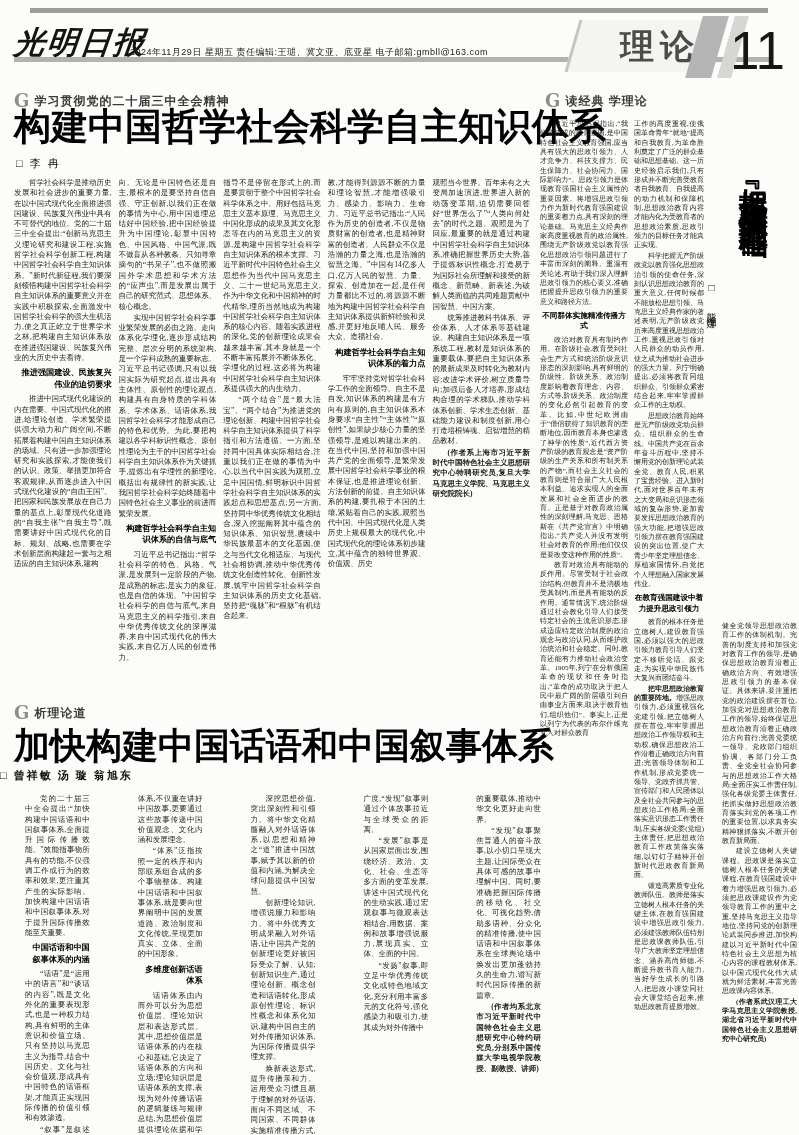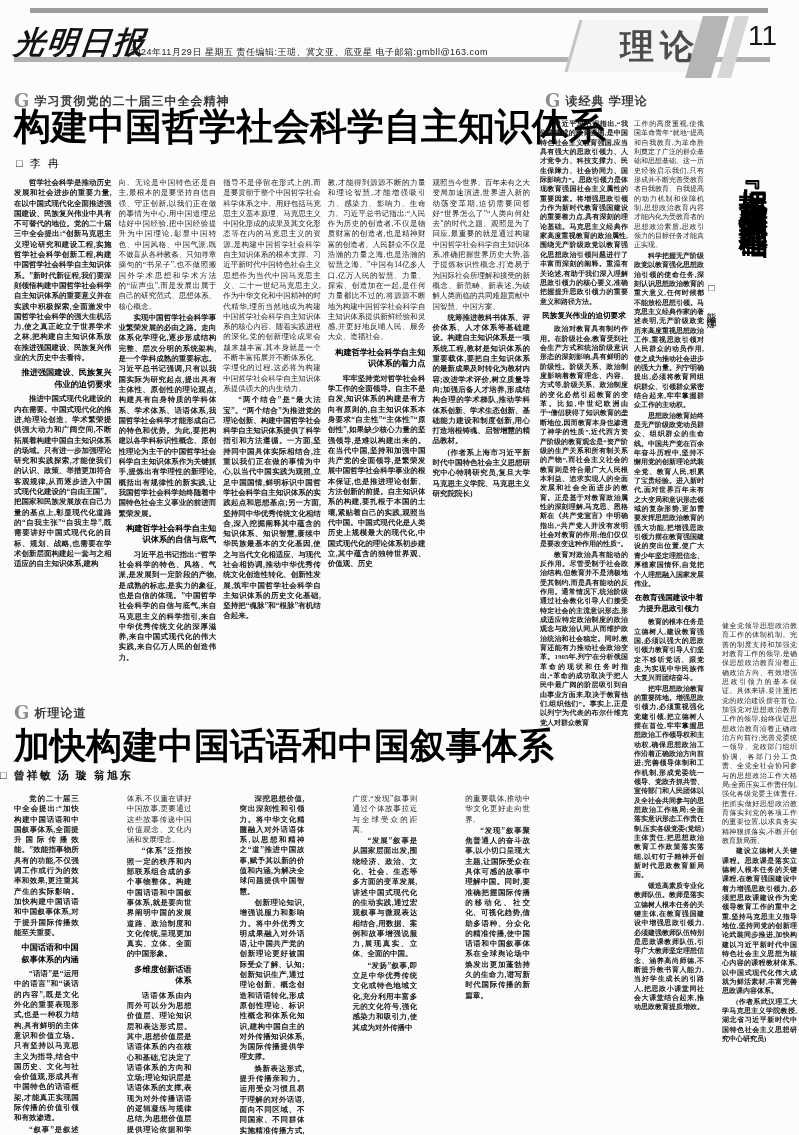--- a/index.html
+++ b/index.html
@@ -10,36 +10,36 @@
   .logo{position:absolute;left:14px;top:22px;font-family:"DejaVu Serif","Liberation Serif",serif;
         font-weight:bold;font-style:italic;font-size:31px;color:#141414;transform:skewX(-6deg);letter-spacing:2px;}
   .dateline{position:absolute;left:130px;top:46px;font-size:9px;color:#222;letter-spacing:.5px;white-space:nowrap;}
   .headband{position:absolute;left:14px;top:57px;width:756px;height:5px;background:#b2b2b2;}
   .tabwhite{position:absolute;left:572px;top:20px;width:124px;height:52px;background:#f4f4f2;
             transform:skewX(-16deg);border-left:3px solid #c4c4c4;}
   .stripe1{position:absolute;left:694px;top:16px;width:26px;height:62px;background:#b5b5b5;transform:skewX(-16deg);}
   .stripe2{position:absolute;left:726px;top:16px;width:14px;height:62px;background:#d6d6d4;transform:skewX(-16deg);}
   .section-name{position:absolute;left:592px;top:24px;font-size:34px;font-weight:900;color:#4c4c4c;
             letter-spacing:6px;font-family:"Liberation Serif",serif;margin-left:28px;}
-  .pagenum{position:absolute;left:748px;top:20px;font-size:28px;color:#161616;font-family:"Liberation Sans",sans-serif;}
+  .pagenum{position:absolute;left:730px;top:20px;font-size:53px;color:#161616;font-family:"Liberation Sans",sans-serif;}
   
   .kicker{position:absolute;font-size:12px;font-weight:bold;color:#3a3a3a;letter-spacing:1px;white-space:nowrap;}
   .gico{display:inline-block;font-size:18px;color:#8d8d8d;font-weight:bold;
         font-family:"DejaVu Serif",serif;margin-right:4px;vertical-align:-2px;}
   .bigtitle{position:absolute;font-family:"Liberation Serif","DejaVu Serif",serif;font-weight:900;color:#000;
         text-align:justify;text-align-last:justify;white-space:nowrap;display:flex;justify-content:space-between;}
   .t1{left:14px;top:102px;width:516px;font-size:37px;}
   .t2{left:14px;top:722px;width:496px;font-size:36px;}
   .author{position:absolute;font-size:11px;color:#111;letter-spacing:2px;}
   
   .cols{position:absolute;display:flex;gap:7px;}
   .col{overflow:hidden;text-align:justify;font-family:"Liberation Serif","DejaVu Serif",serif;}
   .a12 .col{width:98px;font-size:7.5px;line-height:10.3px;}
   .para{margin:0 0 1px 0;}
-  .para.ind{text-indent:2em;font-weight:bold;}
+  .para.ind{text-indent:2em;}
   .subhead{font-weight:bold;text-align:center;color:#000;margin:4px 0;line-height:11.5px;}
   .a12 .subhead{font-size:8.2px;text-align:right;}
   .note{font-weight:bold;}
   .a3col{position:absolute;overflow:hidden;text-align:justify;
          font-family:"Liberation Serif","DejaVu Serif",serif;font-size:7px;line-height:9.35px;}
   .a3col .subhead{font-size:7.6px;line-height:10.5px;}
   
   .vtitle{position:absolute;left:734px;top:166px;height:452px;writing-mode:vertical-rl;
           font-family:"Liberation Serif","DejaVu Serif",serif;font-weight:900;font-size:29px;color:#000;letter-spacing:3px;}
   .vauthor{position:absolute;left:704px;top:282px;height:120px;writing-mode:vertical-rl;
@@ -91,21 +91,21 @@
         <div class="para ind">统筹推进教科书体系、评价体系、人才体系等基础建设。构建自主知识体系是一项系统工程,教材是知识体系的重要载体,要把自主知识体系的最新成果及时转化为教材内容;改进学术评价,树立质量导向;加强后备人才培养,形成结构合理的学术梯队,推动学科体系创新、学术生态创新、基础能力建设和制度创新,用心打造培根铸魂、启智增慧的精品教材。</div>
         <div class="para ind note">(作者系上海市习近平新时代中国特色社会主义思想研究中心特聘研究员,复旦大学马克思主义学院、马克思主义研究院院长)</div>
       </div>
   </div>
 
   <div class="kicker" style="left:14px;top:702px;">
     <span class="gico">G</span><span>析理论道</span>
   </div>
   <div class="bigtitle t2">加快构建中国话语和中国叙事体系</div>
   <div class="author" style="left:0;top:768px;font-weight:bold;">□ 曾祥敏  汤 璇  翁旭东</div>
-  <div class="cols a12" style="left:14px;top:794px;width:516px;height:341px;gap:48px;">
+  <div class="cols a12" style="left:25px;top:794px;width:516px;height:341px;gap:48px;">
     <div class="col" style="height:341px;">
         <div class="para ind">党的二十届三中全会提出:“加快构建中国话语和中国叙事体系,全面提升国际传播效能。”效能指事物所具有的功能,不仅强调工作或行为的效率和效果,更注重其产生的实际影响。加快构建中国话语和中国叙事体系,对于提升国际传播效能至关重要。</div>
         <div class="subhead">中国话语和中国叙事体系的内涵</div>
         <div class="para ind">“话语”是“运用中的语言”和“谈话的内容”,既是文化外化的重要表现形式,也是一种权力结构,具有鲜明的主体意识和价值立场。只有坚持以马克思主义为指导,结合中国历史、文化与社会价值观,形成具有中国特色的话语框架,才能真正实现国际传播的价值引领和有效渗透。</div>
         <div class="para ind">“叙事”是叙述事情、讲述故事,其关键在于通过情感表达和文化认同,促进受众对叙事内容的深刻理解和内在认同。叙事体系不仅是信息传递手段,也是展示国家发展道路、阐释国家战略意图的文化表达方式。构建叙事</div>
       </div>
     <div class="col" style="height:341px;">
         <div class="para">体系,不仅重在讲好中国故事,更要通过这些故事传递中国价值观念、文化内涵和发展理念。</div>
         <div class="para ind">“体系”泛指按照一定的秩序和内部联系组合成的多个事物整体。构建中国话语和中国叙事体系,就是要向世界阐明中国的发展道路、政治制度和文化传统,呈现更加真实、立体、全面的中国形象。</div>
         <div class="subhead">多维度创新话语体系</div>
@@ -120,31 +120,32 @@
         <div class="para ind">实践中,中国叙事体系构建应当围绕“发展”“发声”“发扬”和“发现”叙事这四个维度展开,即从国家战略目标出发,逐步落实到具体叙事实践中。其中,“发展”叙事提供了国家层面的宏观视角,“发声”叙事是在国际舞台上的具体行动,“发扬”叙事展现了文化的深度和</div>
       </div>
     <div class="col" style="height:341px;">
         <div class="para">广度,“发现”叙事则通过个体故事拉近与全球受众的距离。</div>
         <div class="para ind">“发展”叙事是从国家层面出发,围绕经济、政治、文化、社会、生态等多方面的变革发展,讲述中国式现代化的生动实践,通过宏观叙事与微观表达相结合,用数据、案例和故事增强说服力,展现真实、立体、全面的中国。</div>
         <div class="para ind">“发扬”叙事,即立足中华优秀传统文化或特色地域文化,充分利用丰富多元的文化符号,强化感染力和吸引力,使其成为对外传播中</div>
       </div>
     <div class="col" style="height:341px;">
         <div class="para">的重要载体,推动中华文化更好走向世界。</div>
         <div class="para ind">“发现”叙事聚焦普通人的奋斗故事,以小切口呈现大主题,让国际受众在具体可感的故事中理解中国。同时,要准确把握国际传播的移动化、社交化、可视化趋势,借助多语种、分众化的精准传播,使中国话语和中国叙事体系在全球舆论场中焕发出更加蓬勃持久的生命力,谱写新时代国际传播的新篇章。</div>
+        <div class="para ind note">(作者均系北京市习近平新时代中国特色社会主义思想研究中心特约研究员,分别系中国传媒大学电视学院教授、副教授、讲师)</div>
       </div>
   </div>
 
   <div class="kicker" style="left:545px;top:90px;">
     <span class="gico">G</span><span>读经典  学理论</span>
   </div>
   <div class="vtitle">把握『思政引领力』的理论基础</div>
   <div class="vauthor">□ 熊维娜</div>
   <div class="a3col" style="left:540px;top:120px;width:88px;height:1015px;">
       <div class="para ind">习近平总书记指出,“我们要建成的教育强国,是中国特色社会主义教育强国,应当具有强大的思政引领力、人才竞争力、科技支撑力、民生保障力、社会协同力、国际影响力”。思政引领力是体现教育强国社会主义属性的重要因素。将增强思政引领力作为新时代教育强国建设的重要着力点,具有深刻的理论基础。马克思主义经典作家高度重视教育的政治属性,围绕无产阶级政党以教育强化思想政治引领问题进行了丰富而深刻的阐释。重温有关论述,有助于我们深入理解思政引领力的核心要义,准确把握提升思政引领力的重要意义和路径方法。</div>
-      <div class="subhead">民族复兴伟业的迫切要求</div>
+      <div class="subhead">不同群体实施精准传播方式</div>
       <div class="para ind">政治对教育具有制约作用。在阶级社会,教育受到社会生产方式和统治阶级意识形态的深刻影响,具有鲜明的阶级性。阶级关系、政治制度影响着教育理念、内容、方式等,阶级关系、政治制度的变化必然引起教育的变革。比如,中世纪欧洲由于“僧侣获得了知识教育的垄断地位,因而教育本身也渗透了神学的性质”,近代西方资产阶级的教育观念是“资产阶级的生产关系和所有制关系的产物”,而社会主义社会的教育则是符合最广大人民根本利益、追求实现人的全面发展和社会全面进步的教育。正是基于对教育政治属性的深刻理解,马克思、恩格斯在《共产党宣言》中明确指出,“共产党人并没有发明社会对教育的作用;他们仅仅是要改变这种作用的性质”。</div>
       <div class="para ind">教育对政治具有能动的反作用。尽管受制于社会政治结构,但教育并不是消极地受其制约,而是具有能动的反作用。通常情况下,统治阶级通过社会教化引导人们接受特定社会的主流意识形态,形成适应特定政治制度的政治观念与政治认同,从而维护政治统治和社会稳定。同时,教育还能有力推动社会政治变革。1905年,列宁在分析俄国革命的现状和任务时指出,“革命的成功取决于把人民中最广阔的阶层吸引到自由事业方面来,取决于教育他们,组织他们”。事实上,正是以列宁为代表的布尔什维克党人对群众教育</div>
     </div>
   <div class="a3col" style="left:634px;top:120px;width:70px;height:1015px;">
       <div class="para">工作的高度重视,使俄国革命青年“就地”提高和自我教育,为革命胜利奠定了广泛的群众基础和思想基础。这一历史经验启示我们,只有形成并不断完善受教育者自我教育、自我提高的动力机制和保障机制,思想政治教育内容才能内化为受教育者的思想政治素质,思政引领力的目标任务才能真正实现。</div>
       <div class="para ind">科学把握无产阶级政党以教育强化思想政治引领的使命任务,深刻认识思想政治教育的重大意义,任何时候都不能放松思想引领。马克思主义经典作家的著述表明,无产阶级政党历来高度重视思想政治工作,重视思政引领对人民群众的动员作用,使之成为推动社会进步的强大力量。列宁明确提出,必须将教育同组织群众、引领群众紧密结合起来,牢牢掌握群众工作的主动权。</div>
       <div class="para ind">思想政治教育始终是无产阶级政党动员群众、组织群众的生命线。中国共产党在百余年奋斗历程中,坚持不懈用党的创新理论武装全党、教育人民,积累了宝贵经验。进入新时代,面对世界百年未有之大变局和意识形态领域的复杂形势,更加需要发挥思想政治教育的强大功能,把增强思政引领力摆在教育强国建设的突出位置,使广大青少年坚定理想信念、厚植家国情怀,自觉把个人理想融入国家发展伟业。</div>
       <div class="subhead">在教育强国建设中着力提升思政引领力</div>
       <div class="para ind">教育的根本任务是立德树人,建设教育强国,必须以强大的思政引领力教育引导人们坚定不移听党话、跟党走,为实现中华民族伟大复兴而团结奋斗。</div>
       <div class="para ind"><b>把牢思想政治教育的重要阵地。</b>增强思政引领力,必须重视强化党建引领,把立德树人摆在首位,牢牢掌握思想政治工作领导权和主动权,确保思想政治工作沿着正确政治方向前进;完善领导体制和工作机制,形成党委统一领导、党政齐抓共管、宣传部门和人民团体以及全社会共同参与的思想政治工作格局;全面落实意识形态工作责任制,压实各级党委(党组)主体责任,把思想政治教育工作政策落实落细,以钉钉子精神开创新时代思政教育新局面。</div>

